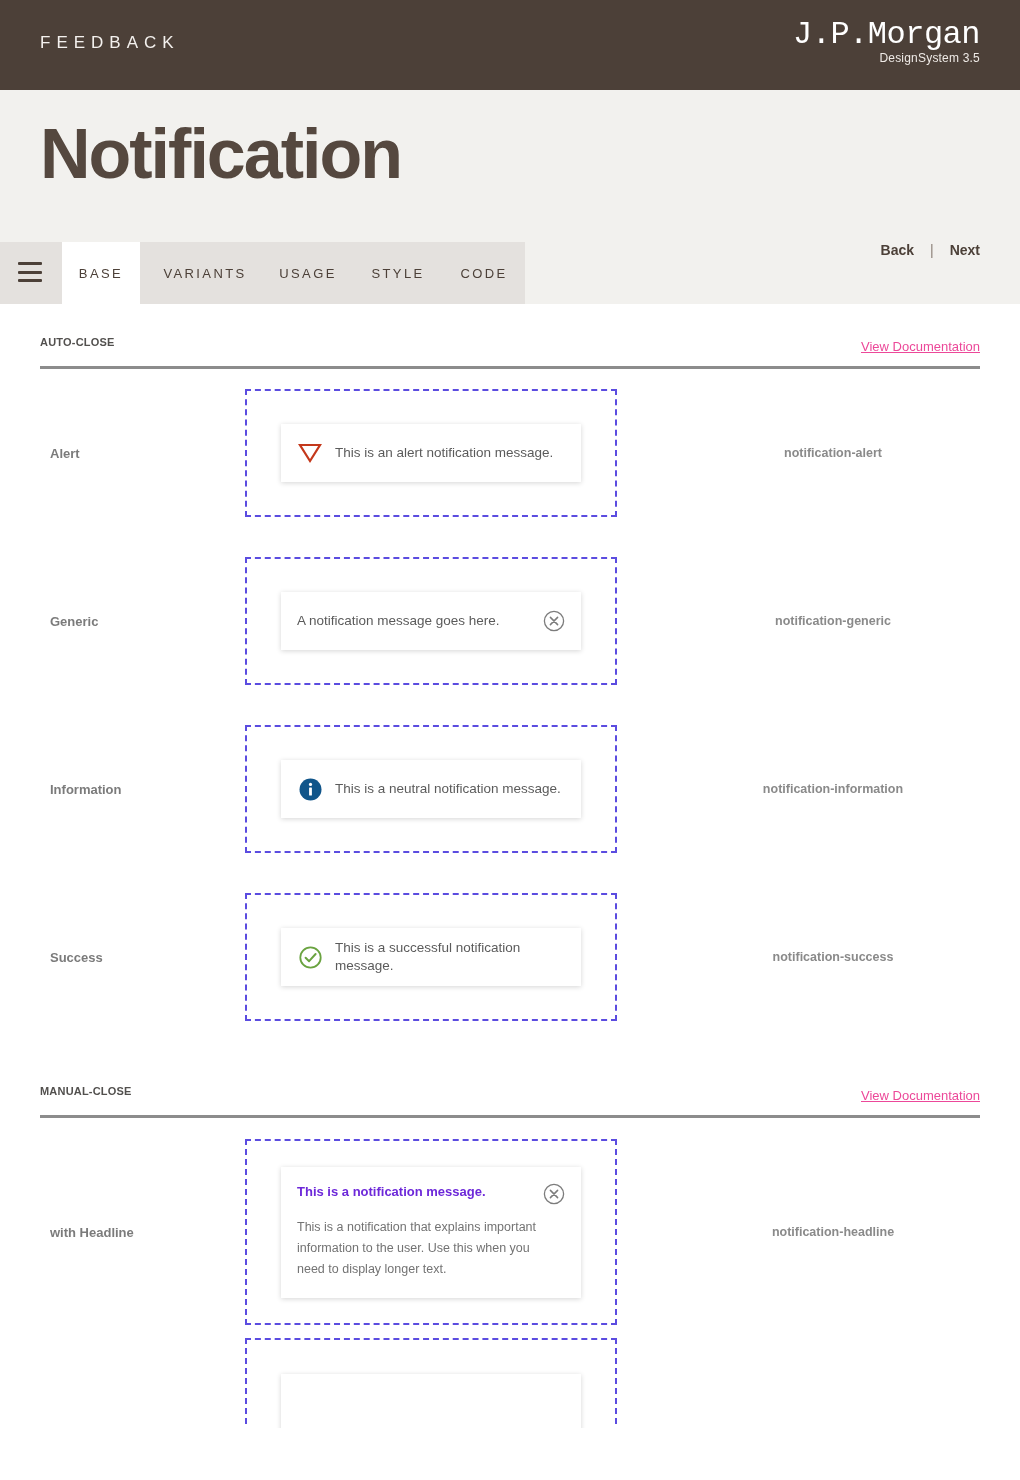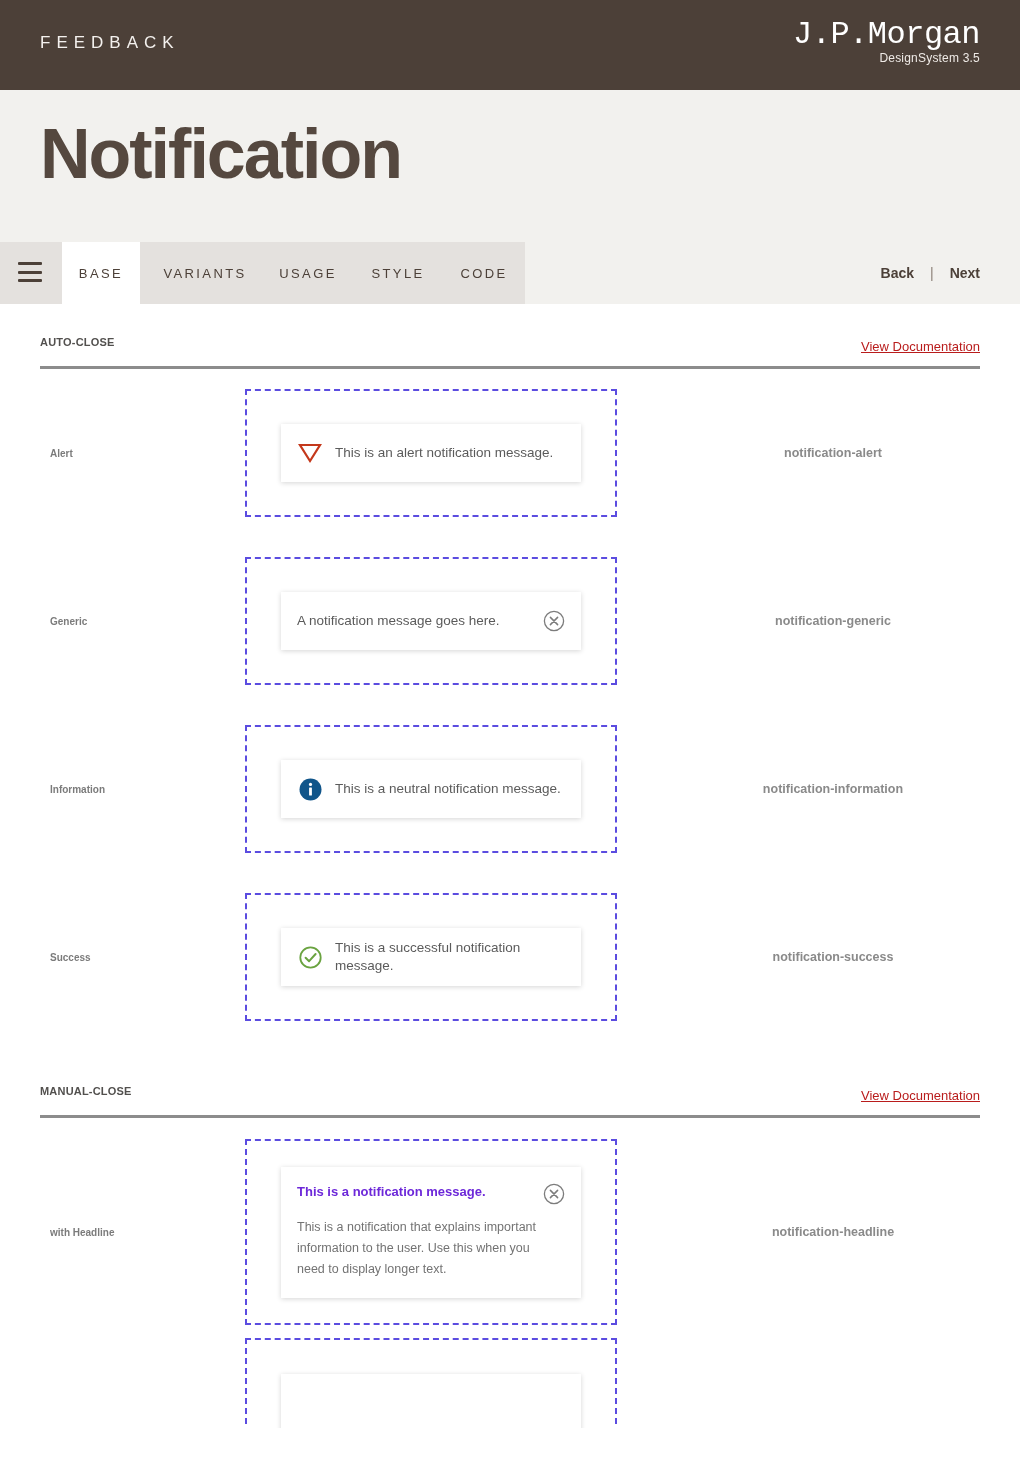--- a/index.html
+++ b/index.html
@@ -102,21 +102,21 @@
     letter-spacing: 2.4px;
     color: #4c4038;
     cursor: pointer;
   }
   .tab.active { background: #ffffff; font-weight: 500; }
   .navlinks {
     position: absolute;
     right: 40px; top: 0;
     height: 62px;
     display: flex;
-    align-items: center;
+    align-items: flex-start;
     gap: 16px;
     font-size: 14px;
     font-weight: bold;
     color: #4c4038;
   }
   .navlinks span { cursor: pointer; }
   .navlinks .sep { color: #8d8178; font-weight: normal; cursor: default; }
 
   
   .content {
@@ -134,21 +134,21 @@
     left: 0; top: 32px;
     font-size: 11px;
     font-weight: bold;
     letter-spacing: 0.2px;
     color: #52504e;
   }
   .section-doclink {
     position: absolute;
     right: 0; top: 35px;
     font-size: 13px;
-    color: #b91c1c;
+    color: #ec4899;
     text-decoration: underline;
     cursor: pointer;
   }
   .section-rule {
     position: absolute;
     left: 0; right: 0; top: 62px;
     height: 3px;
     background: #8c8c8c;
   }
 
@@ -156,21 +156,21 @@
 
   .row {
     position: relative;
     height: 168px;
   }
   .row-label {
     position: absolute;
     left: 50px;
     top: 50%;
     transform: translateY(-50%);
-    font-size: 10px;
+    font-size: 13px;
     font-weight: bold;
     color: #7b7b7b;
   }
   .row-class {
     position: absolute;
     top: 50%;
     transform: translateY(-50%);
     left: 700px;
     width: 266px;
     text-align: center;

